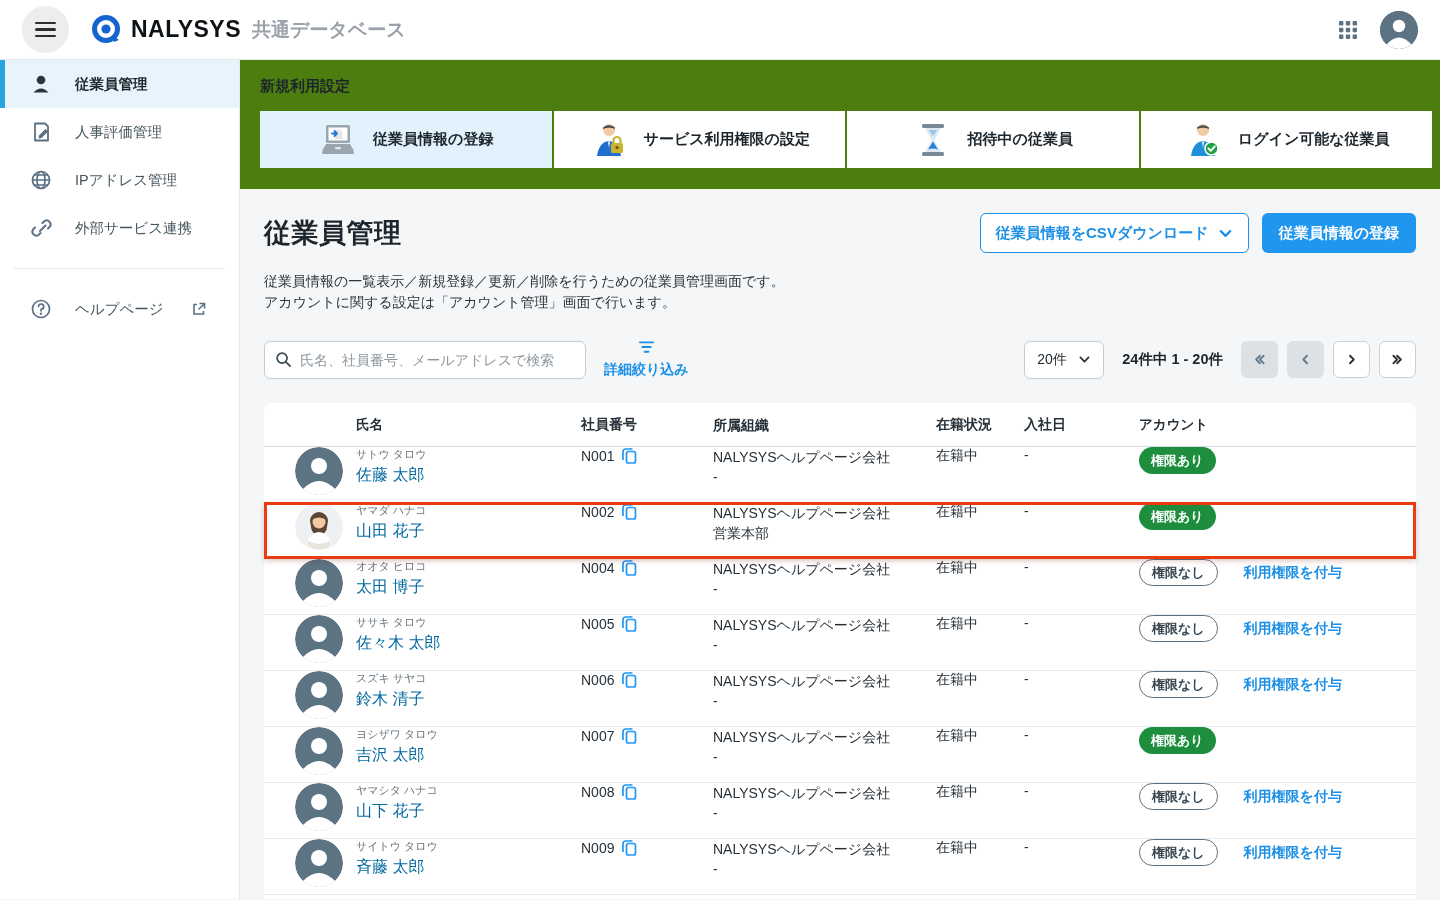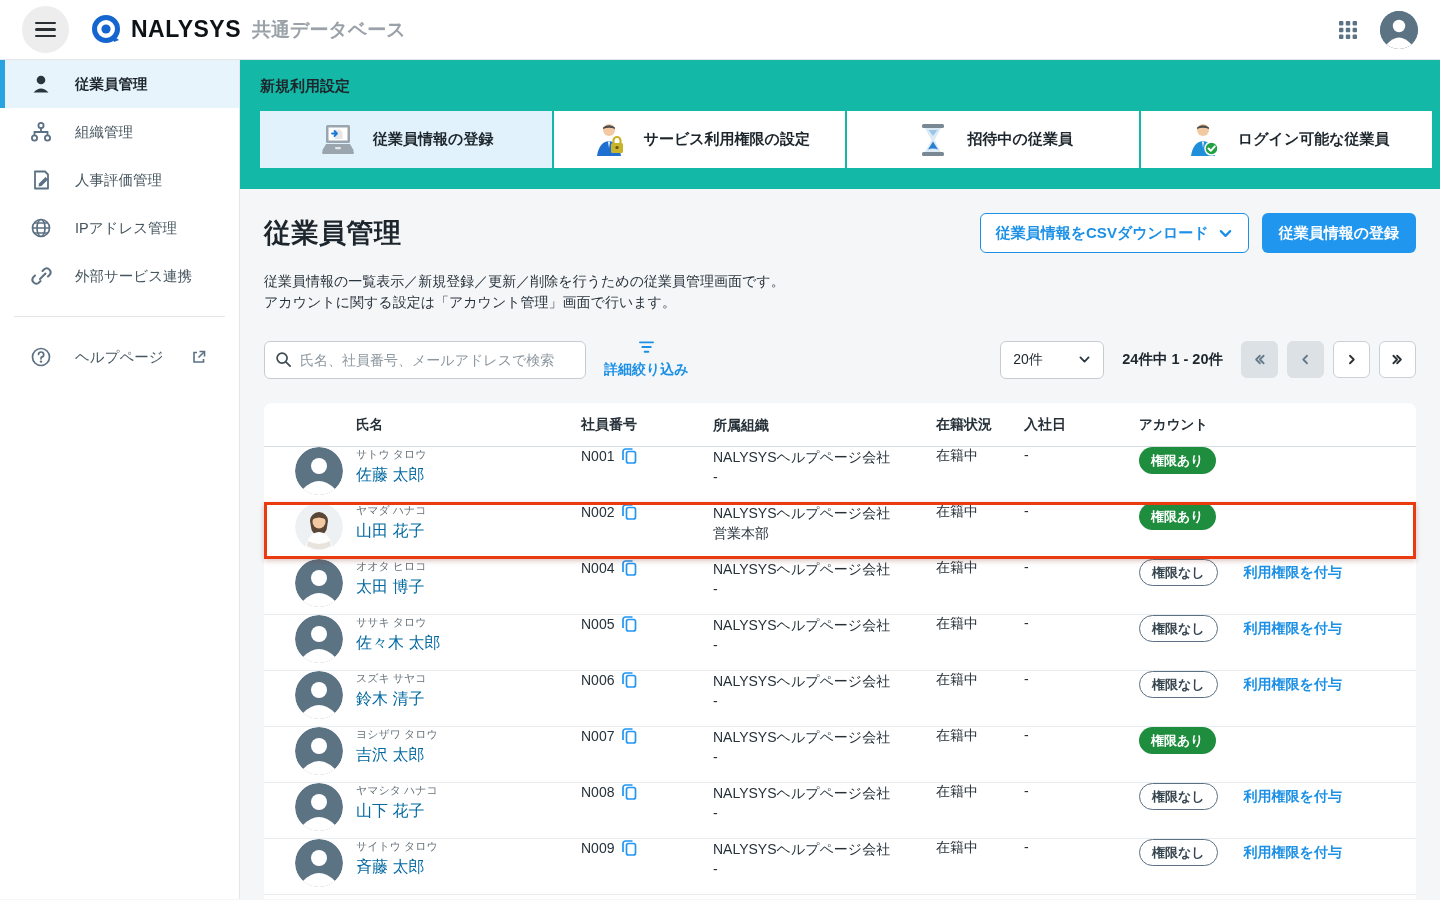--- a/index.html
+++ b/index.html
@@ -32,21 +32,21 @@
   .side-item .s-icon { width:24px; height:24px; display:flex; align-items:center; justify-content:center; color:#5b7083; }
   .side-item .s-label { font-size:14.5px; }
   .side-item.active { background:#e7f4fc; color:#1d262c; }
   .side-item.active::before { content:""; position:absolute; left:0; top:0; bottom:0; width:5px; background:#29a4e0; }
   .side-item.active .s-icon { color:#2a353d; }
   .side-item.active .s-label { font-weight:bold; }
   .side-divider { height:1px; background:#e2e6e9; margin:16px 14px; }
   .ext-icon { margin-left:6px; color:#5b7083; display:flex; }
 
   
-  .quick-panel { background:#14b8a6; padding:17px 8px 21px 20px; }
+  .quick-panel { background:#4d7c0f; padding:17px 8px 21px 20px; }
   .quick-title { font-size:15px; font-weight:bold; color:#1d262c; margin-bottom:15px; }
   .quick-cards { display:flex; gap:2px; }
   .quick-card { flex:1; height:57px; background:#fff; display:flex; align-items:center; justify-content:center;
     gap:15px; cursor:pointer; border:none; }
   .quick-card.active { background:#e2f2fc; }
   .quick-card .q-label { font-size:15px; font-weight:bold; color:#1d262c; }
   .q-icon { width:40px; height:36px; display:flex; align-items:center; justify-content:center; }
 
   
   .page-body { padding:24px 24px 0 24px; }
@@ -62,21 +62,21 @@
 
   
   .controls { margin-top:27px; display:flex; align-items:center; }
   .search-box { width:322px; height:38px; background:#fff; border:1px solid #c5cdd3; border-radius:6px;
     display:flex; align-items:center; padding:13px 10px; gap:8px; }
   .search-box input { border:none; outline:none; flex:1; font-size:14px; font-family:inherit; color:#26313a; background:transparent; }
   .search-box input::placeholder { color:#8d979f; }
   .filter-link { display:flex; align-items:center; gap:7px; margin-left:18px; color:#1b90e6;
     font-size:14px; font-weight:bold; cursor:pointer; background:none; border:none; font-family:inherit;flex-direction:column; }
   .controls-right { margin-left:auto; display:flex; align-items:center; gap:14px; }
-  .select-box { width:104px; height:38px; background:#fff; border:1px solid #c5cdd3; border-radius:6px;
+  .select-box { width:80px; height:38px; background:#fff; border:1px solid #c5cdd3; border-radius:6px;
     display:flex; align-items:center; justify-content:space-between; padding:0 12px; font-size:14px;
     cursor:pointer; color:#1d262c; }
   .range-text { font-size:14.5px; font-weight:bold; color:#1d262c; margin:0 4px; }
   .pager { display:flex; gap:9px; }
   .pg-btn { width:37px; height:37px; border-radius:6px; display:flex; align-items:center; justify-content:center;
     cursor:pointer; border:1px solid #c9d0d6; background:#fff; color:#2a2f33; }
   .pg-btn.disabled { background:#dce1e5; border-color:#dce1e5; color:#64798a; cursor:default; }
 
   
   .table-card { margin-top:24px; background:#fff; border-radius:8px 8px 0 0; min-height:500px; }
@@ -155,31 +155,20 @@
           <span class="s-icon">
             <svg width="22" height="22" viewBox="0 0 22 22">
               <circle cx="11" cy="7" r="4.3" fill="currentColor"></circle>
               <path d="M3.5 19.5 Q11 11.5 18.5 19.5 Z" fill="currentColor"></path>
             </svg>
           </span>
                  <span class="s-label">従業員管理</span>
         </div>
         <div class="side-item">
           <span class="s-icon">
-            <svg width="22" height="22" viewBox="0 0 22 22" fill="none" stroke="#5b7083" stroke-width="1.8">
-              <circle cx="11" cy="4.5" r="2.6"></circle>
-              <circle cx="4.5" cy="17" r="2.6"></circle>
-              <circle cx="17.5" cy="17" r="2.6"></circle>
-              <path d="M11 7 V11 M4.5 14.3 V11 H17.5 V14.3"></path>
-            </svg>
-          </span>
-                 <span class="s-label">組織管理</span>
-        </div>
-        <div class="side-item">
-          <span class="s-icon">
             <svg width="21" height="22" viewBox="0 0 21 22" fill="none" stroke="#5b7083" stroke-width="1.8">
               <path d="M4 2.5 H14 L17 5.5 V19.5 H4 Z" stroke-linejoin="round"></path>
               <path d="M8 14.5 L14.5 8 L17 10.5 L10.5 17 L7.5 17.5 Z" fill="#5b7083" stroke="none"></path>
             </svg>
           </span>
                  <span class="s-label">人事評価管理</span>
         </div>
         <div class="side-item">
           <span class="s-icon">
             <svg width="22" height="22" viewBox="0 0 22 22" fill="none" stroke="#5b7083" stroke-width="1.7">

